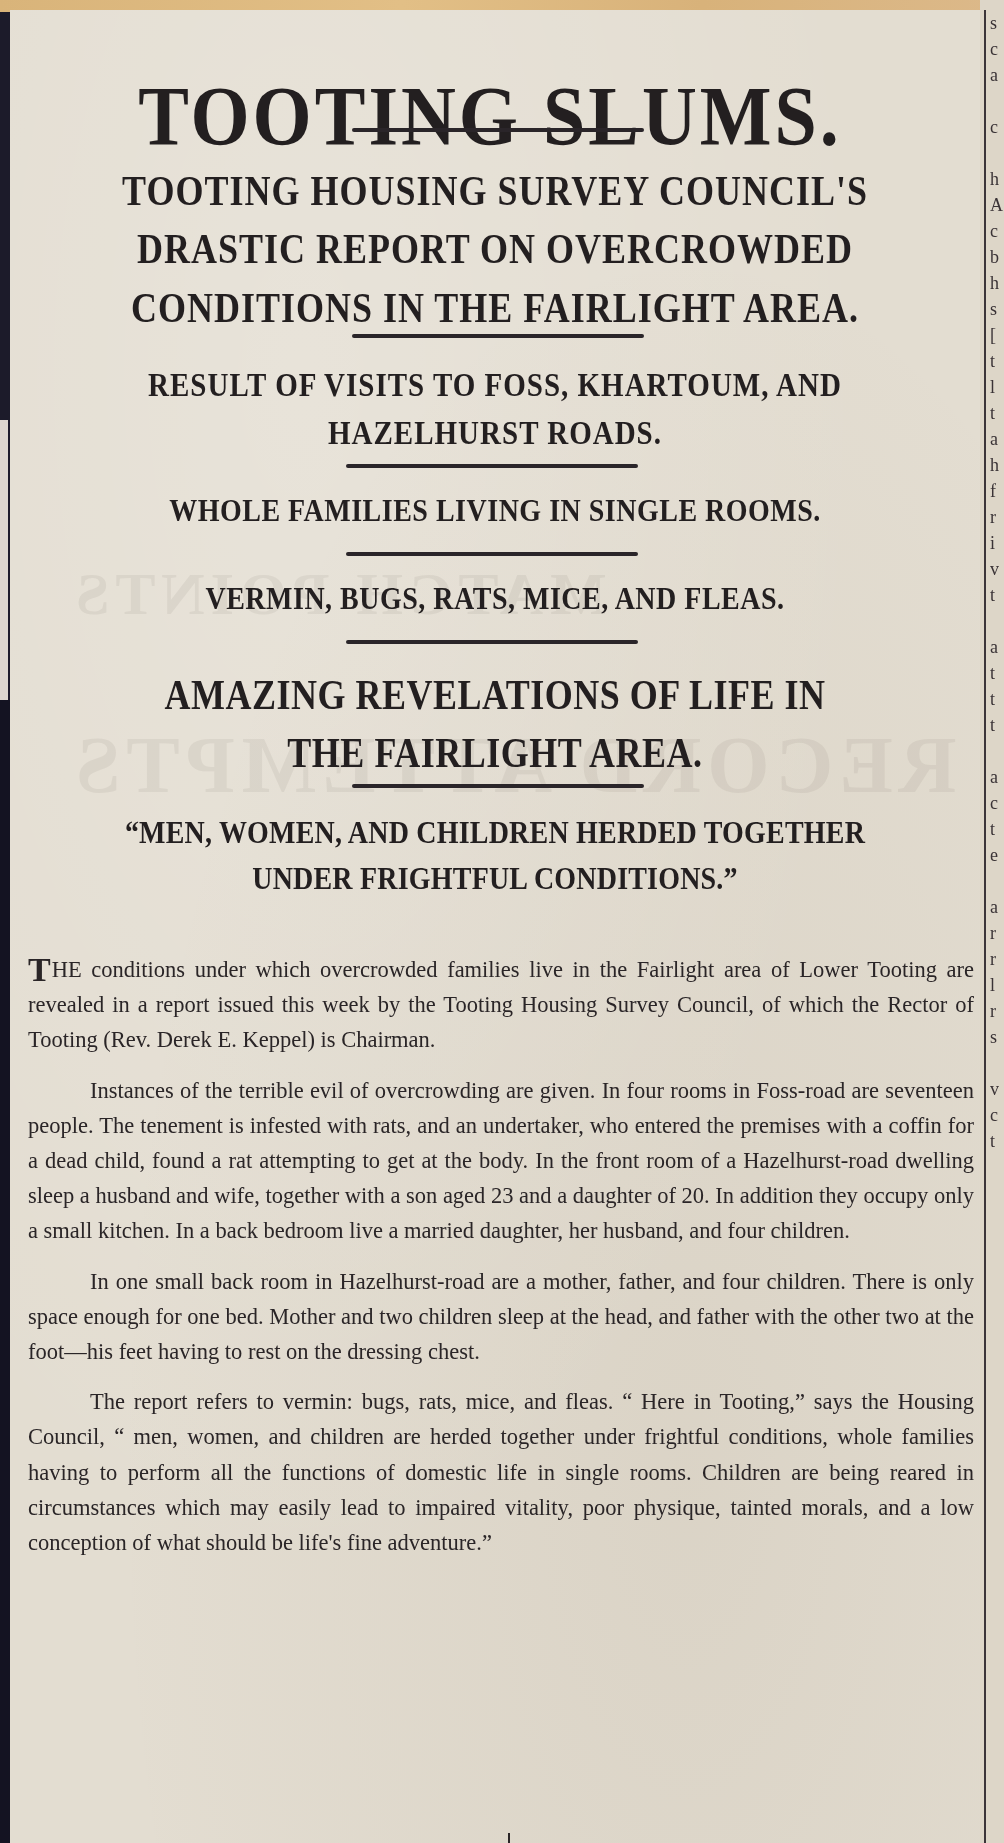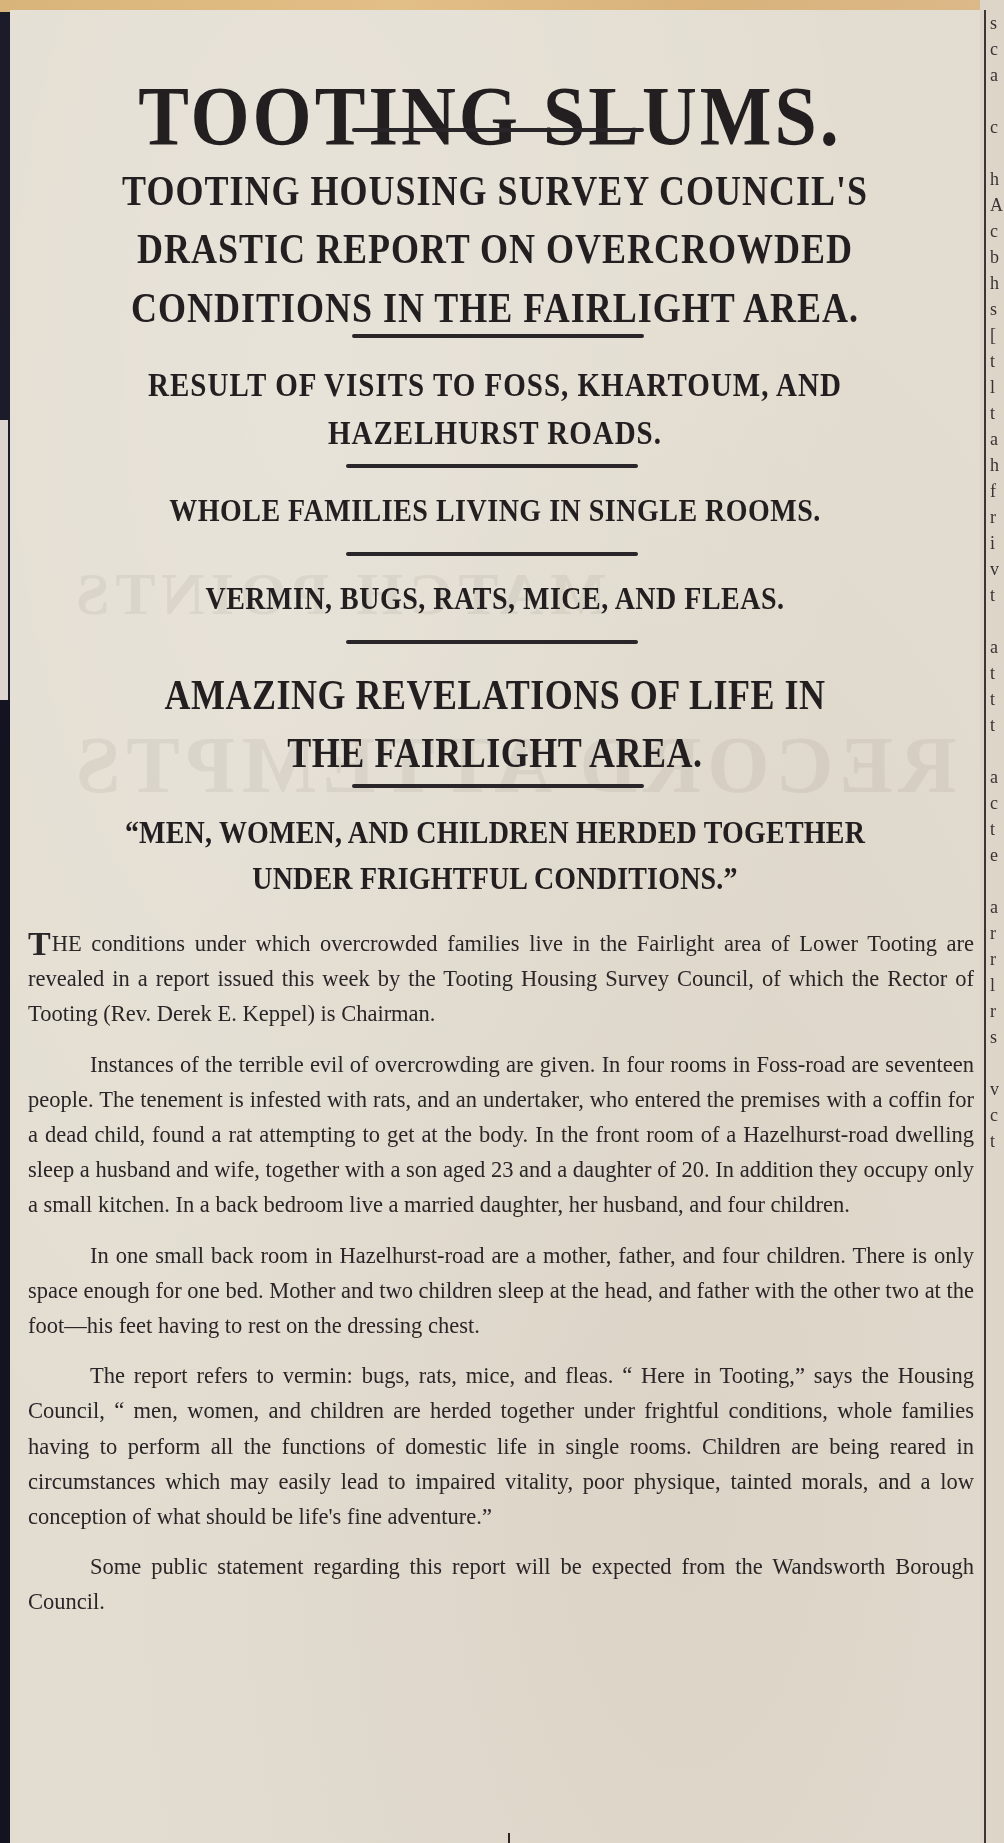--- a/index.html
+++ b/index.html
@@ -62,21 +62,21 @@
   }
   .deck-line { display: block; white-space: nowrap; }
   .d1 { top: 162px; font-size: 36px; line-height: 51px; letter-spacing: 1px; }
   .d2 { top: 360px; font-size: 29px; line-height: 42px; letter-spacing: 1px; }
   .d3 { top: 490px; font-size: 28px; line-height: 36px; letter-spacing: 0.5px; }
   .d4 { top: 578px; font-size: 28px; line-height: 36px; letter-spacing: 0.5px; }
   .d5 { top: 666px; font-size: 36px; line-height: 51px; letter-spacing: 0.5px; }
   .d6 { top: 810px; font-size: 28px; line-height: 40px; letter-spacing: 0.2px; }
 
   .body-text {
-    position: absolute; left: 28px; top: 926px; width: 946px;
+    position: absolute; left: 28px; top: 952px; width: 946px;
     font-size: 22.5px; line-height: 35.2px; text-align: justify; color: #2a2527;
   }
   .para { margin: 0 0 15px 0; text-indent: 62px; }
   .para.first { text-indent: 0; }
   .drop {
     font-size: 34px; font-weight: bold; line-height: 20px; vertical-align: -4px; margin-right: 1px;
   }
   .bottom-tick {
     position: absolute; left: 508px; top: 1833px; width: 2px; height: 10px; background: #2a2527;
   }
@@ -183,16 +183,15 @@
 <div class="deck d6">
   <span class="deck-line">“MEN, WOMEN, AND CHILDREN HERDED TOGETHER</span>
   <span class="deck-line">UNDER FRIGHTFUL CONDITIONS.”</span>
 </div>
 
 <div class="body-text">
   <p class="para first"><span class="drop">T</span><span>HE conditions under which overcrowded families live in the Fairlight area of Lower Tooting are revealed in a report issued this week by the Tooting Housing Survey Council, of which the Rector of Tooting (Rev. Derek E. Keppel) is Chairman.</span></p>
   <p class="para">Instances of the terrible evil of overcrowding are given. In four rooms in Foss-road are seventeen people. The tenement is infested with rats, and an undertaker, who entered the premises with a coffin for a dead child, found a rat attempting to get at the body. In the front room of a Hazelhurst-road dwelling sleep a husband and wife, together with a son aged 23 and a daughter of 20. In addition they occupy only a small kitchen. In a back bedroom live a married daughter, her husband, and four children.</p>
   <p class="para">In one small back room in Hazelhurst-road are a mother, father, and four children. There is only space enough for one bed. Mother and two children sleep at the head, and father with the other two at the foot—his feet having to rest on the dressing chest.</p>
   <p class="para">The report refers to vermin: bugs, rats, mice, and fleas. “ Here in Tooting,” says the Housing Council, “ men, women, and children are herded together under frightful conditions, whole families having to perform all the functions of domestic life in single rooms. Children are being reared in circumstances which may easily lead to impaired vitality, poor physique, tainted morals, and a low conception of what should be life's fine adventure.”</p>
-  <p class="para">Some public statement regarding this report will be expected from the Wandsworth Borough Council.</p>
 </div>
 
 <div class="bottom-tick"></div>
 
 </body></html>

